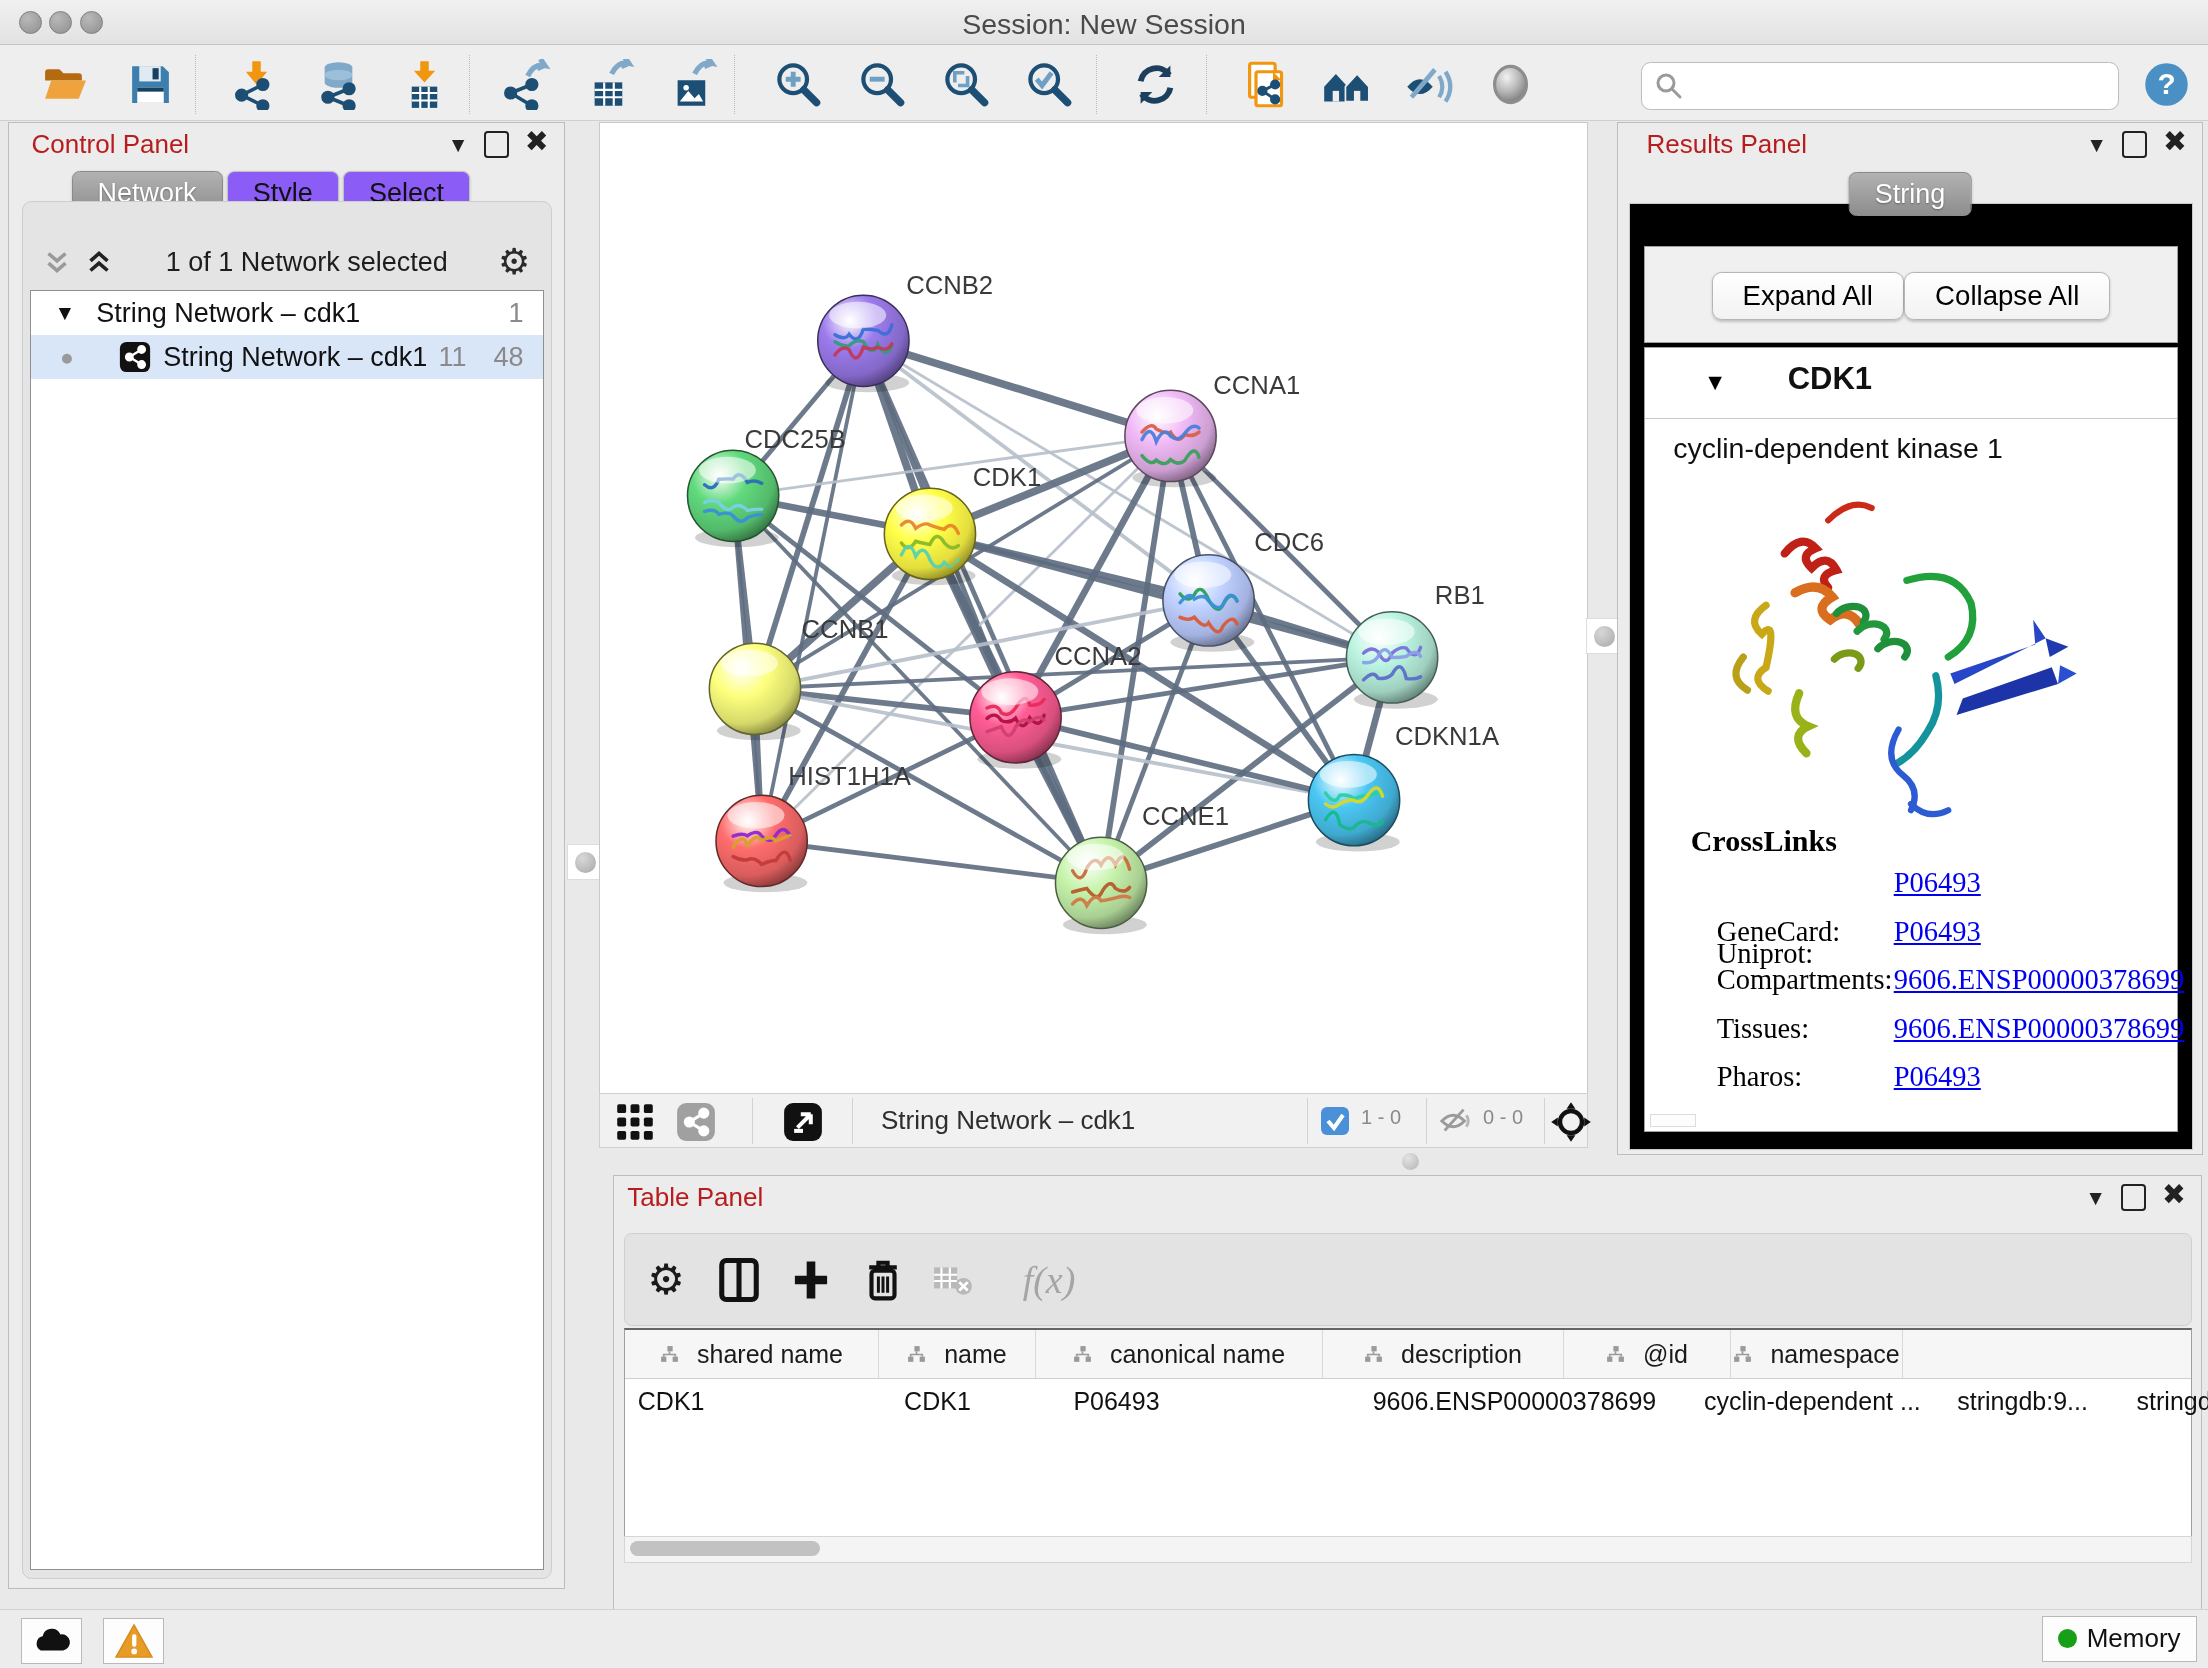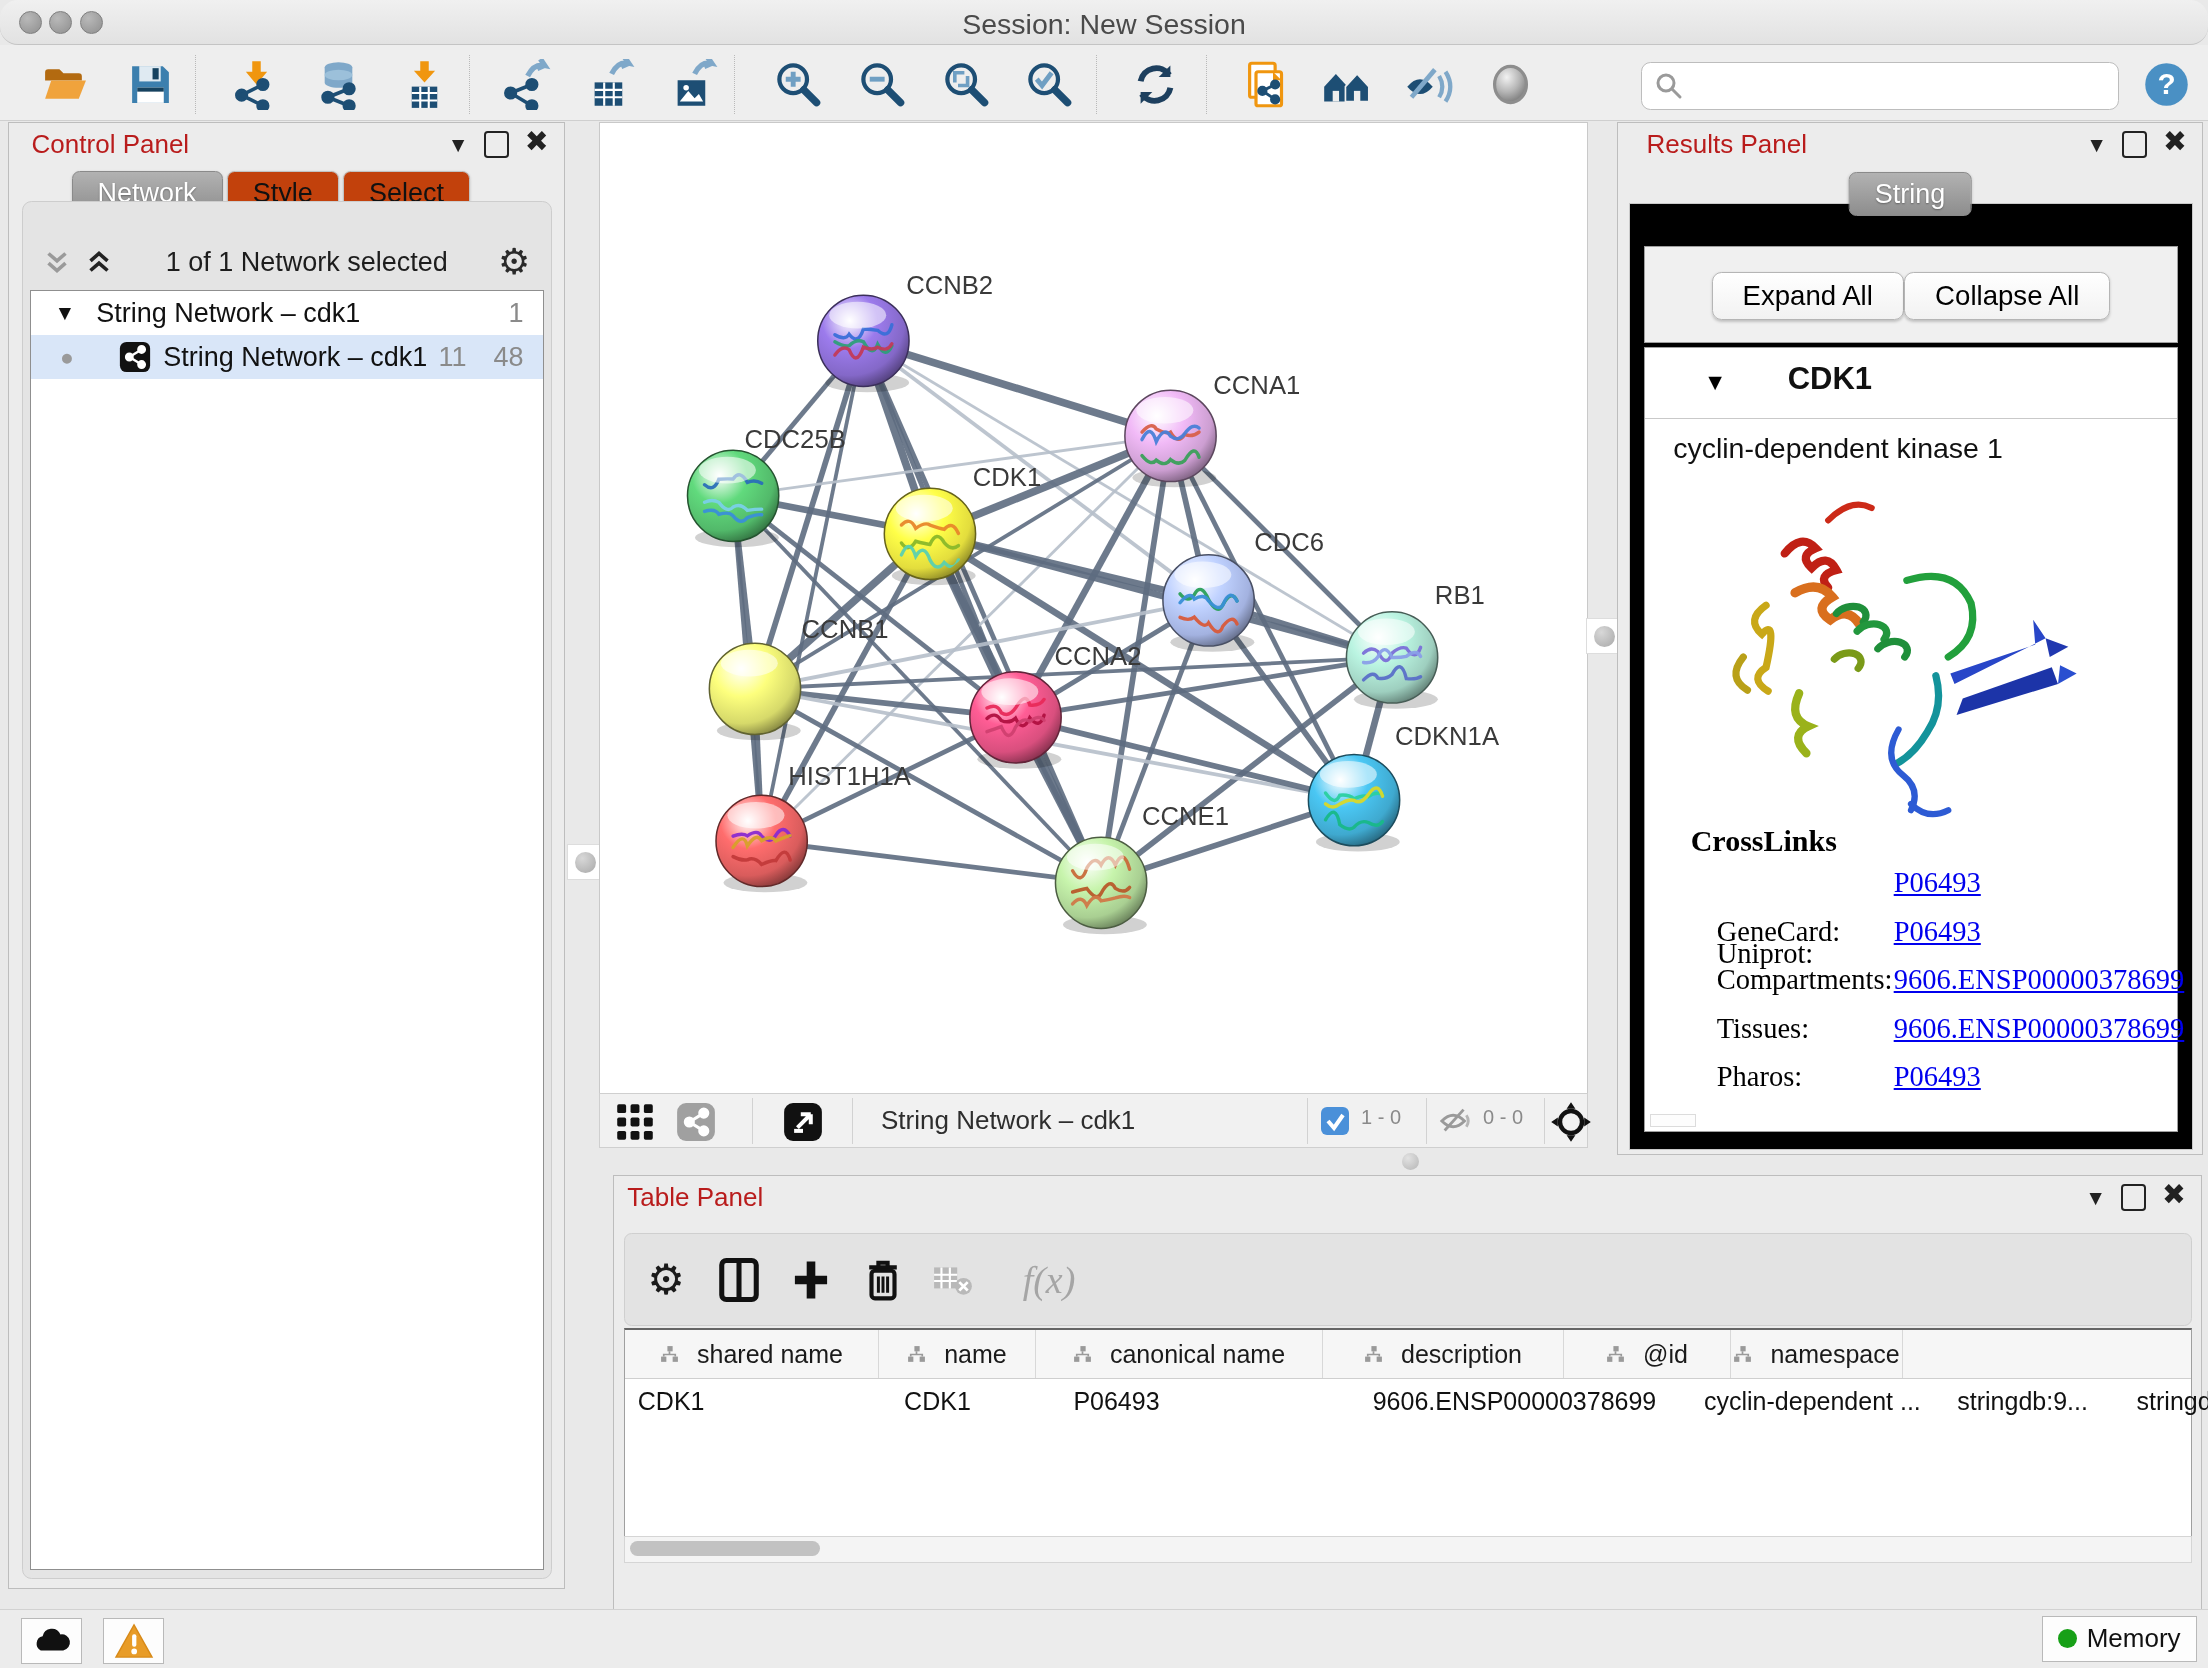--- a/index.html
+++ b/index.html
@@ -4,36 +4,36 @@
 <style>
   html,body{margin:0;padding:0;}
   body{
     width:2208px;height:1668px;position:relative;overflow:hidden;
     background:#e9e9e9;
     font-family:"Liberation Sans","DejaVu Sans",sans-serif;
     -webkit-font-smoothing:antialiased;
   }
   .abs{position:absolute;}
   
-  #titlebar{left:0;top:0;width:2208px;height:44px;background:linear-gradient(#f0f0f0,#e2e2e2);border-bottom:1px solid #c4c4c4;border-radius:18px;}
+  #titlebar{left:0;top:0;width:2208px;height:44px;background:linear-gradient(#f0f0f0,#e2e2e2);border-bottom:1px solid #c4c4c4;}
   .tl{position:absolute;top:11.4px;width:21px;height:21px;border-radius:50%;background:radial-gradient(circle at 35% 30%,#b9b9b9,#8f8f8f);border:1px solid #7f7f7f;}
   #win-title{position:absolute;left:0;right:0;top:7.6px;text-align:center;font-size:28.5px;color:#4a4a4a;}
   
   #toolbar{left:0;top:45px;width:2208px;height:75px;background:#eeeeee;border-bottom:1px solid #cfcfcf;}
   .tb-btn{position:absolute;top:13.3px;width:53px;height:53px;display:flex;align-items:center;justify-content:center;}
   .tb-sep{position:absolute;top:9.5px;width:0;height:59px;border-left:1.9px dotted #b9b9b9;}
   #search-wrap{position:absolute;left:1641px;top:17px;width:476px;height:46px;background:#ffffff;border:1px solid #bdbdbd;border-radius:9.5px;display:flex;align-items:center;}
   #search-input{border:none;outline:none;flex:1;font-size:25px;font-family:inherit;background:transparent;padding:0 7.6px;}
   
   .panel-title{font-size:26px;color:#b91c1c;}
   .win-ctl{display:inline-block;color:#222;}
   .ctl-tri{font-size:21px;}
   .ctl-box{width:21px;height:23px;border:2.9px solid #222;border-radius:3.8px;}
   .ctl-x{font-size:28.5px;font-weight:bold;}
-  .tab{display:inline-block;padding:5.7px 25px;font-size:27px;background:#c2410c;color:#111;border:1px solid #c2c2c2;border-radius:7.6px;box-shadow:0 1.9px 2.9px rgba(0,0,0,.18);}
+  .tab{display:inline-block;padding:5.7px 25px;font-size:27px;background:#8b5cf6;color:#111;border:1px solid #c2c2c2;border-radius:7.6px;box-shadow:0 1.9px 2.9px rgba(0,0,0,.18);}
   .tab.sel{background:linear-gradient(#b2b2b2,#8d8d8d);color:#fff;border-color:#8a8a8a;text-shadow:0 1px 1.9px rgba(0,0,0,.35);}
   
   #control-panel{left:7.6px;top:122px;width:555px;height:1465px;background:#ececec;border:1px solid #bdbdbd;}
   #cp-tabs{position:absolute;left:63px;top:48px;}
   #cp-inner{position:absolute;left:13.3px;top:78px;right:11.4px;bottom:9.5px;background:#e4e4e4;border:1px solid #cdcdcd;border-radius:9.5px;}
   #cp-selbar{position:absolute;left:7.6px;top:36px;right:7.6px;height:48px;display:flex;align-items:center;}
   #cp-selbar .summary{flex:1;text-align:center;font-size:27px;color:#1d1d1d;}
   #cp-list{position:absolute;left:7.6px;top:88px;right:7.6px;bottom:7.6px;background:#ffffff;border:1px solid #8f8f8f;}
   .tree-row{position:relative;height:44px;display:flex;align-items:center;font-size:27px;color:#111;}
   .tree-row.sel{background:#d9e6f8;}

